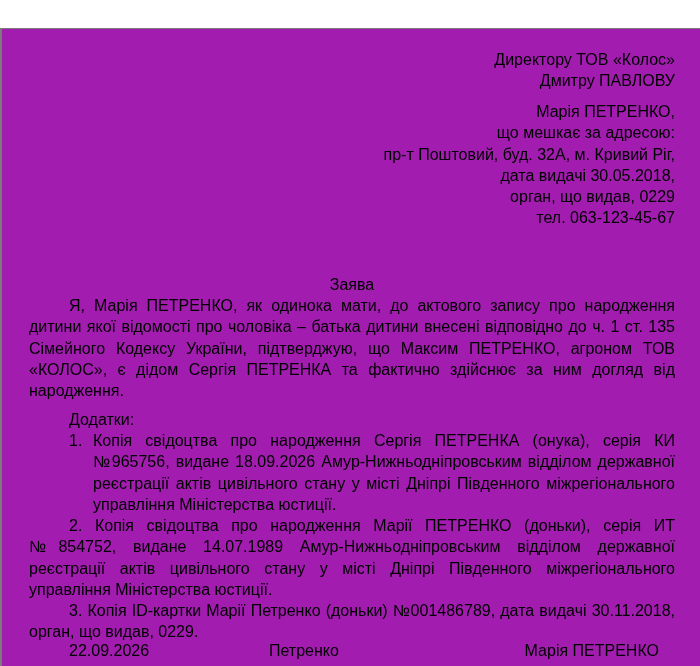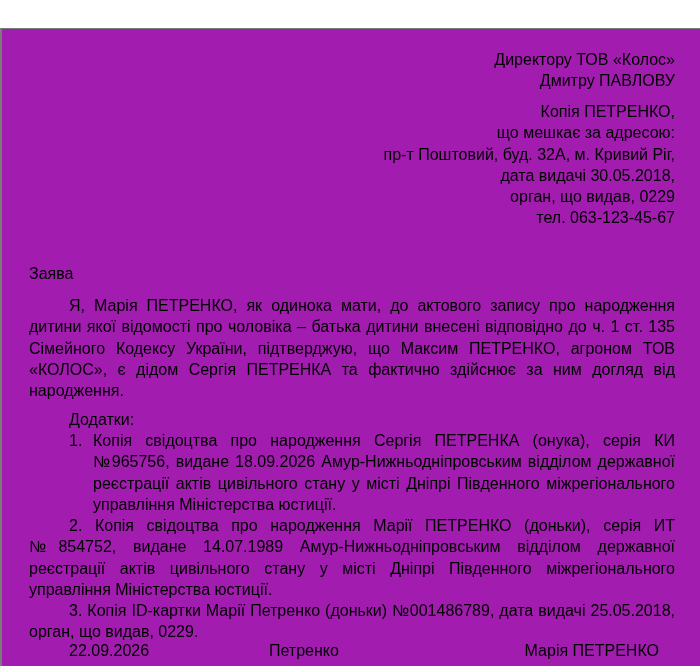--- a/index.html
+++ b/index.html
@@ -41,21 +41,22 @@
       width: 400px;
     }
     .header .line {
       display: block;
       white-space: nowrap;
     }
     .title {
       position: absolute;
       left: 0;
       width: 646px;
-      top: 234px;
+      text-align: center;
+      top: 245px;
     }
     .body-para {
       position: absolute;
       left: 0;
       top: 266px;
       width: 646px;
       text-align: justify;
       text-indent: 40px;
       margin: 0;
     }
@@ -108,42 +109,42 @@
 
 <div class="page">
   <div class="content">
 
     <div class="header" style="top:20px;">
       <span class="line">Директору ТОВ «Колос»</span>
       <span class="line">Дмитру ПАВЛОВУ</span>
     </div>
 
     <div class="header" style="top:72px;">
-      <span class="line">Копія ПЕТРЕНКО,</span>
+      <span class="line">Марія ПЕТРЕНКО,</span>
       <span class="line">що мешкає за адресою:</span>
       <span class="line">пр-т Поштовий, буд. 32А, м. Кривий Ріг,</span>
       <span class="line">дата видачі 30.05.2018,</span>
       <span class="line">орган, що видав, 0229</span>
       <span class="line">тел. 063-123-45-67</span>
     </div>
 
     <div class="title">Заява</div>
 
     <p class="body-para">Я, Марія ПЕТРЕНКО, як одинока мати, до актового запису про народження дитини якої відомості про чоловіка – батька дитини внесені відповідно до ч. 1 ст. 135 Сімейного Кодексу України, підтверджую, що Максим ПЕТРЕНКО, агроном ТОВ «КОЛОС», є дідом Сергія ПЕТРЕНКА та фактично здійснює за ним догляд від народження.</p>
 
     <div class="attachments-label">Додатки:</div>
 
     <div class="att1">
       <span class="num">1.</span>
       <span class="txt">Копія свідоцтва про народження Сергія ПЕТРЕНКА (онука), серія КИ №965756, видане 18.09.2026 Амур-Нижньодніпровським відділом державної реєстрації актів цивільного стану у місті Дніпрі Південного міжрегіонального управління Міністерства юстиції.</span>
     </div>
 
     <p class="att2"><span>2.</span> <span>Копія свідоцтва про народження Марії ПЕТРЕНКО (доньки), серія ИТ №854752, видане 14.07.1989 Амур-Нижньодніпровським відділом державної реєстрації актів цивільного стану у місті Дніпрі Південного міжрегіонального управління Міністерства юстиції.</span></p>
 
-    <p class="att3"><span>3.</span> <span>Копія ID-картки Марії Петренко (доньки) №001486789, дата видачі 25.05.2018, орган, що видав, 0229.</span></p>
+    <p class="att3"><span>3.</span> <span>Копія ID-картки Марії Петренко (доньки) №001486789, дата видачі 30.11.2018, орган, що видав, 0229.</span></p>
 
     <div class="sign-row">
       <span class="sign-date">22.09.2026</span>
       <span class="sign-short">Петренко</span>
       <span class="sign-full">Марія ПЕТРЕНКО</span>
     </div>
 
   </div>
 </div>
 

